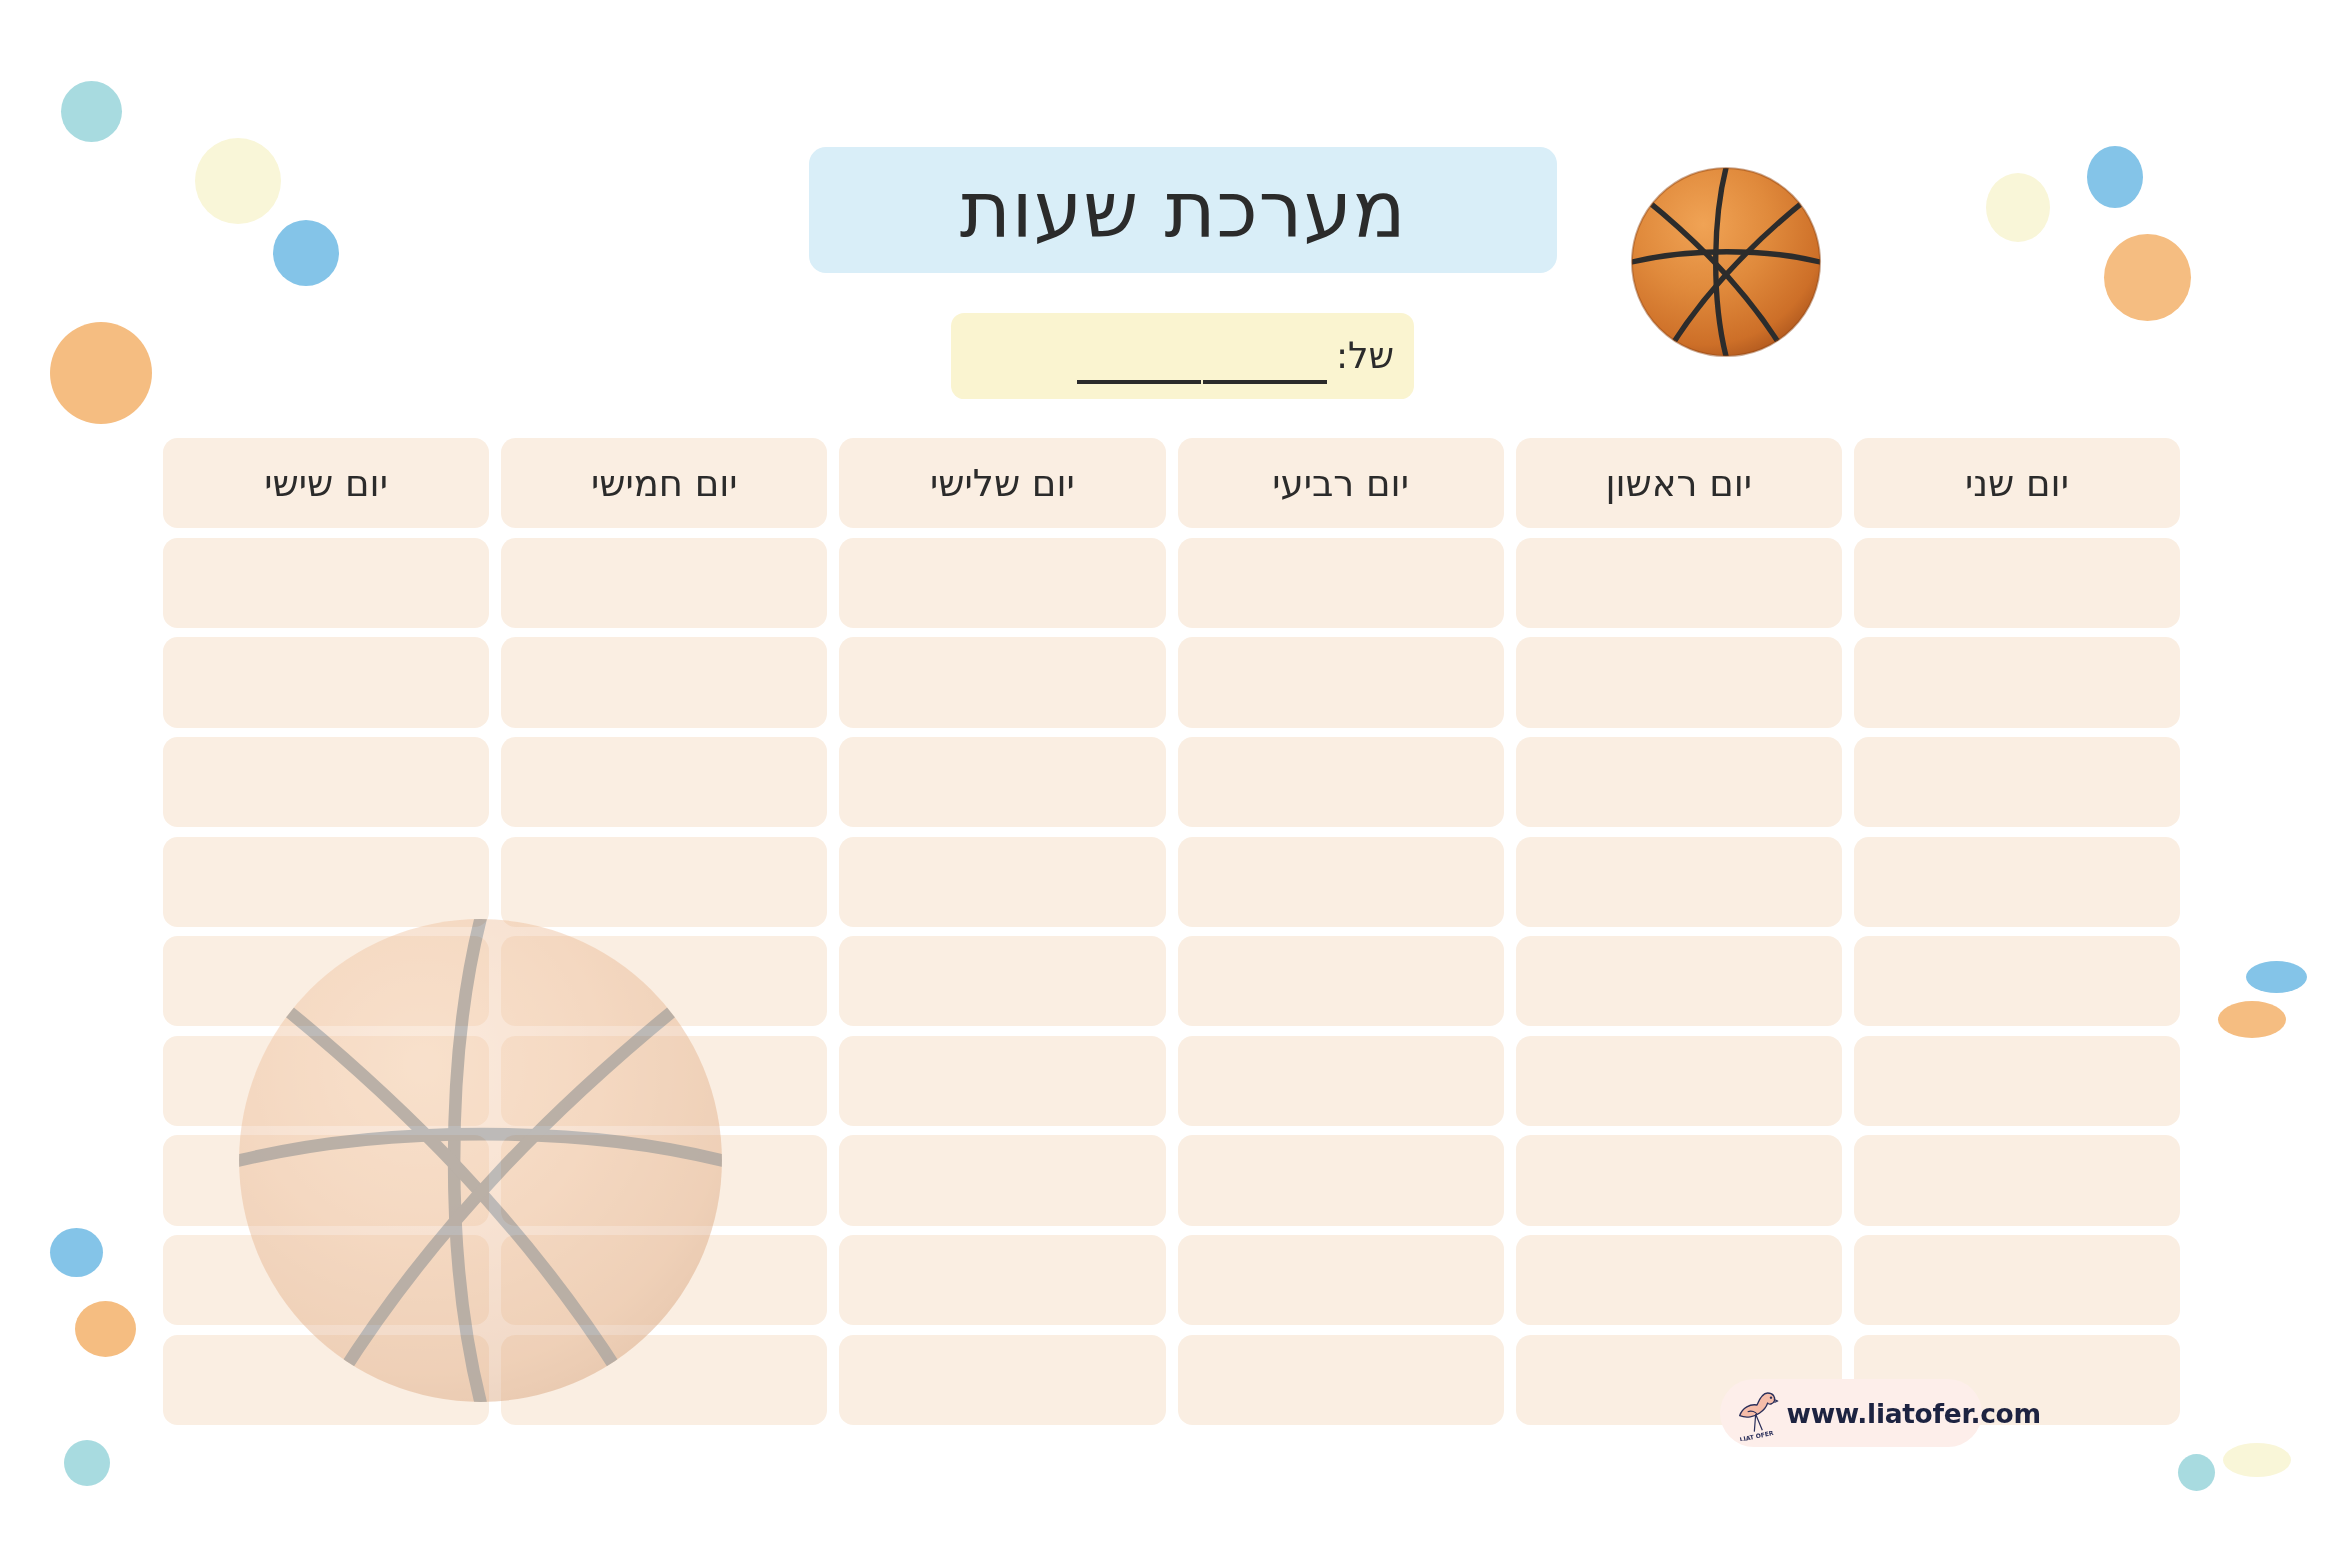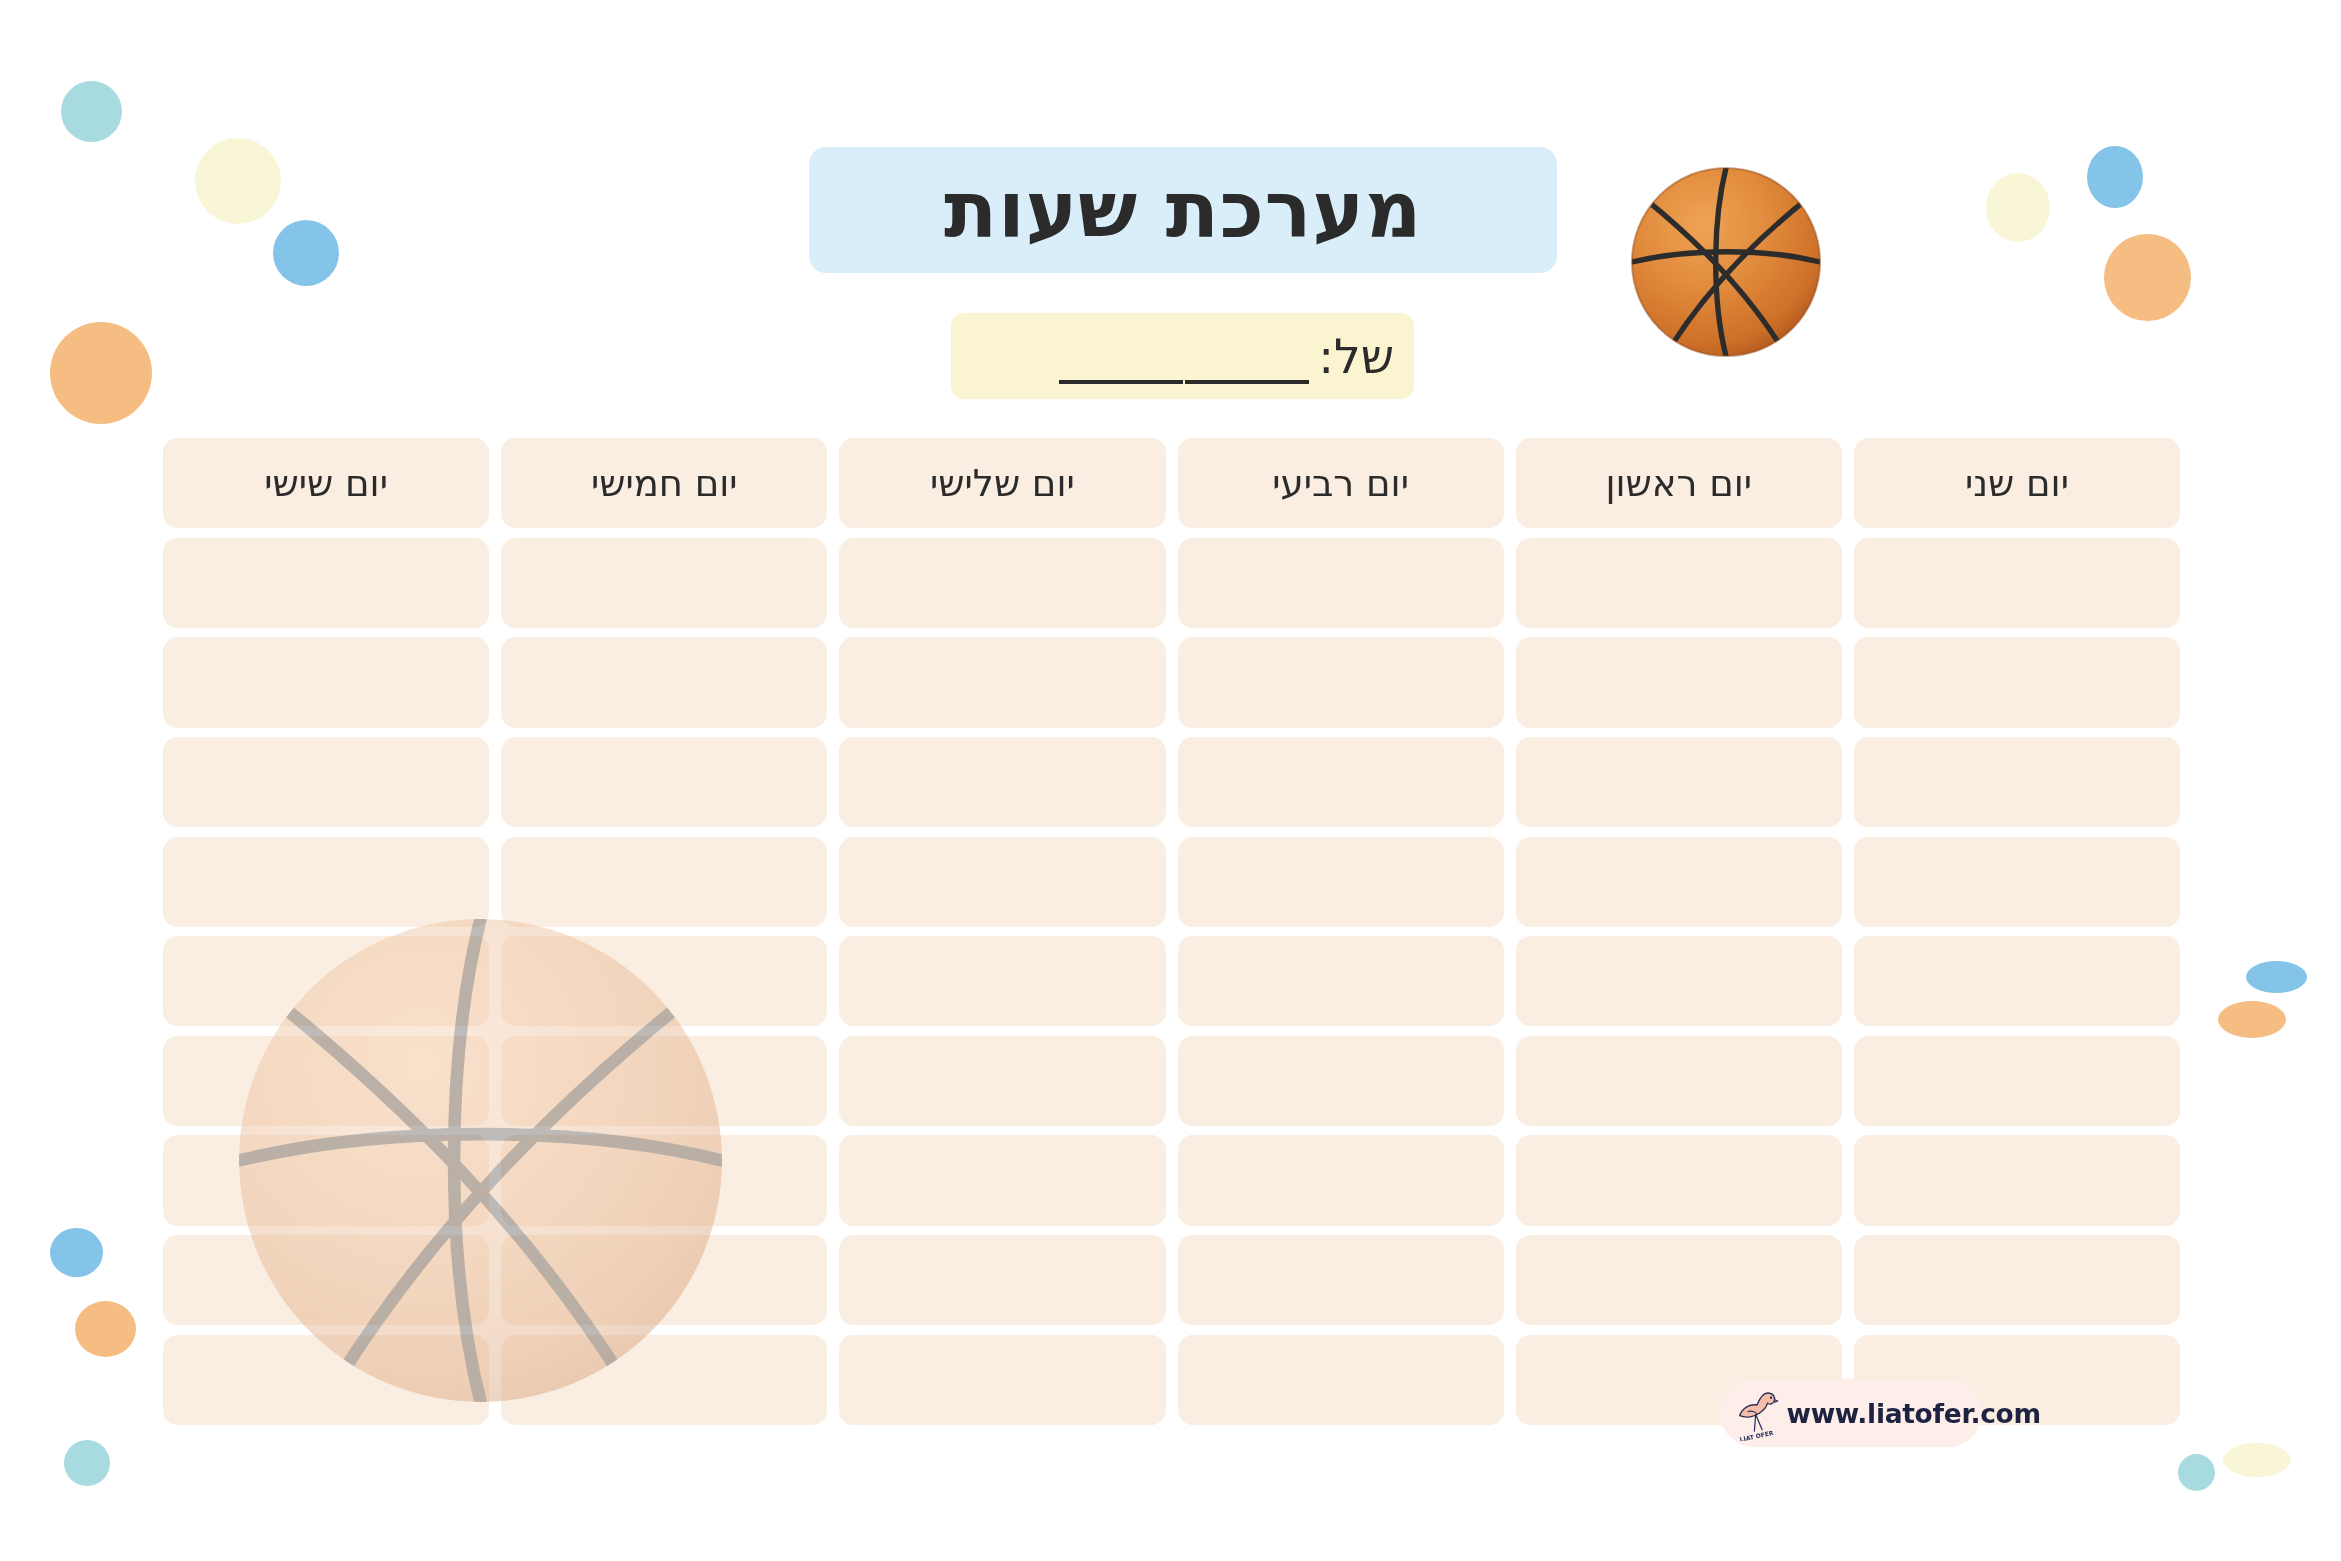--- a/index.html
+++ b/index.html
@@ -36,42 +36,42 @@
     width: 748px;
     height: 126px;
     background: #d9eef8;
     border-radius: 17px;
     display: flex;
     align-items: center;
     justify-content: center;
   }
   .title-text {
     font-size: 78px;
-    font-weight: 700;
+    font-weight: 400;
     color: #2b2b2b;
     letter-spacing: 0.7px;
     line-height: 1;
     white-space: nowrap;
   }
 
   .owner-box {
     position: absolute;
     left: 951px;
     top: 313px;
     width: 463px;
     height: 86px;
     background: #faf4d0;
     border-radius: 13.2px;
     display: flex;
     align-items: center;
     justify-content: flex-start;
     padding-right: 20px;
   }
   .owner-label {
-    font-size: 47px;
+    font-size: 36px;
     color: #2b2b2b;
     line-height: 1;
     white-space: nowrap;
   }
   .owner-line-wrap {
     display: flex;
     align-items: flex-end;
     height: 100%;
     padding-bottom: 14.6px;
     margin-right: 9.3px;

